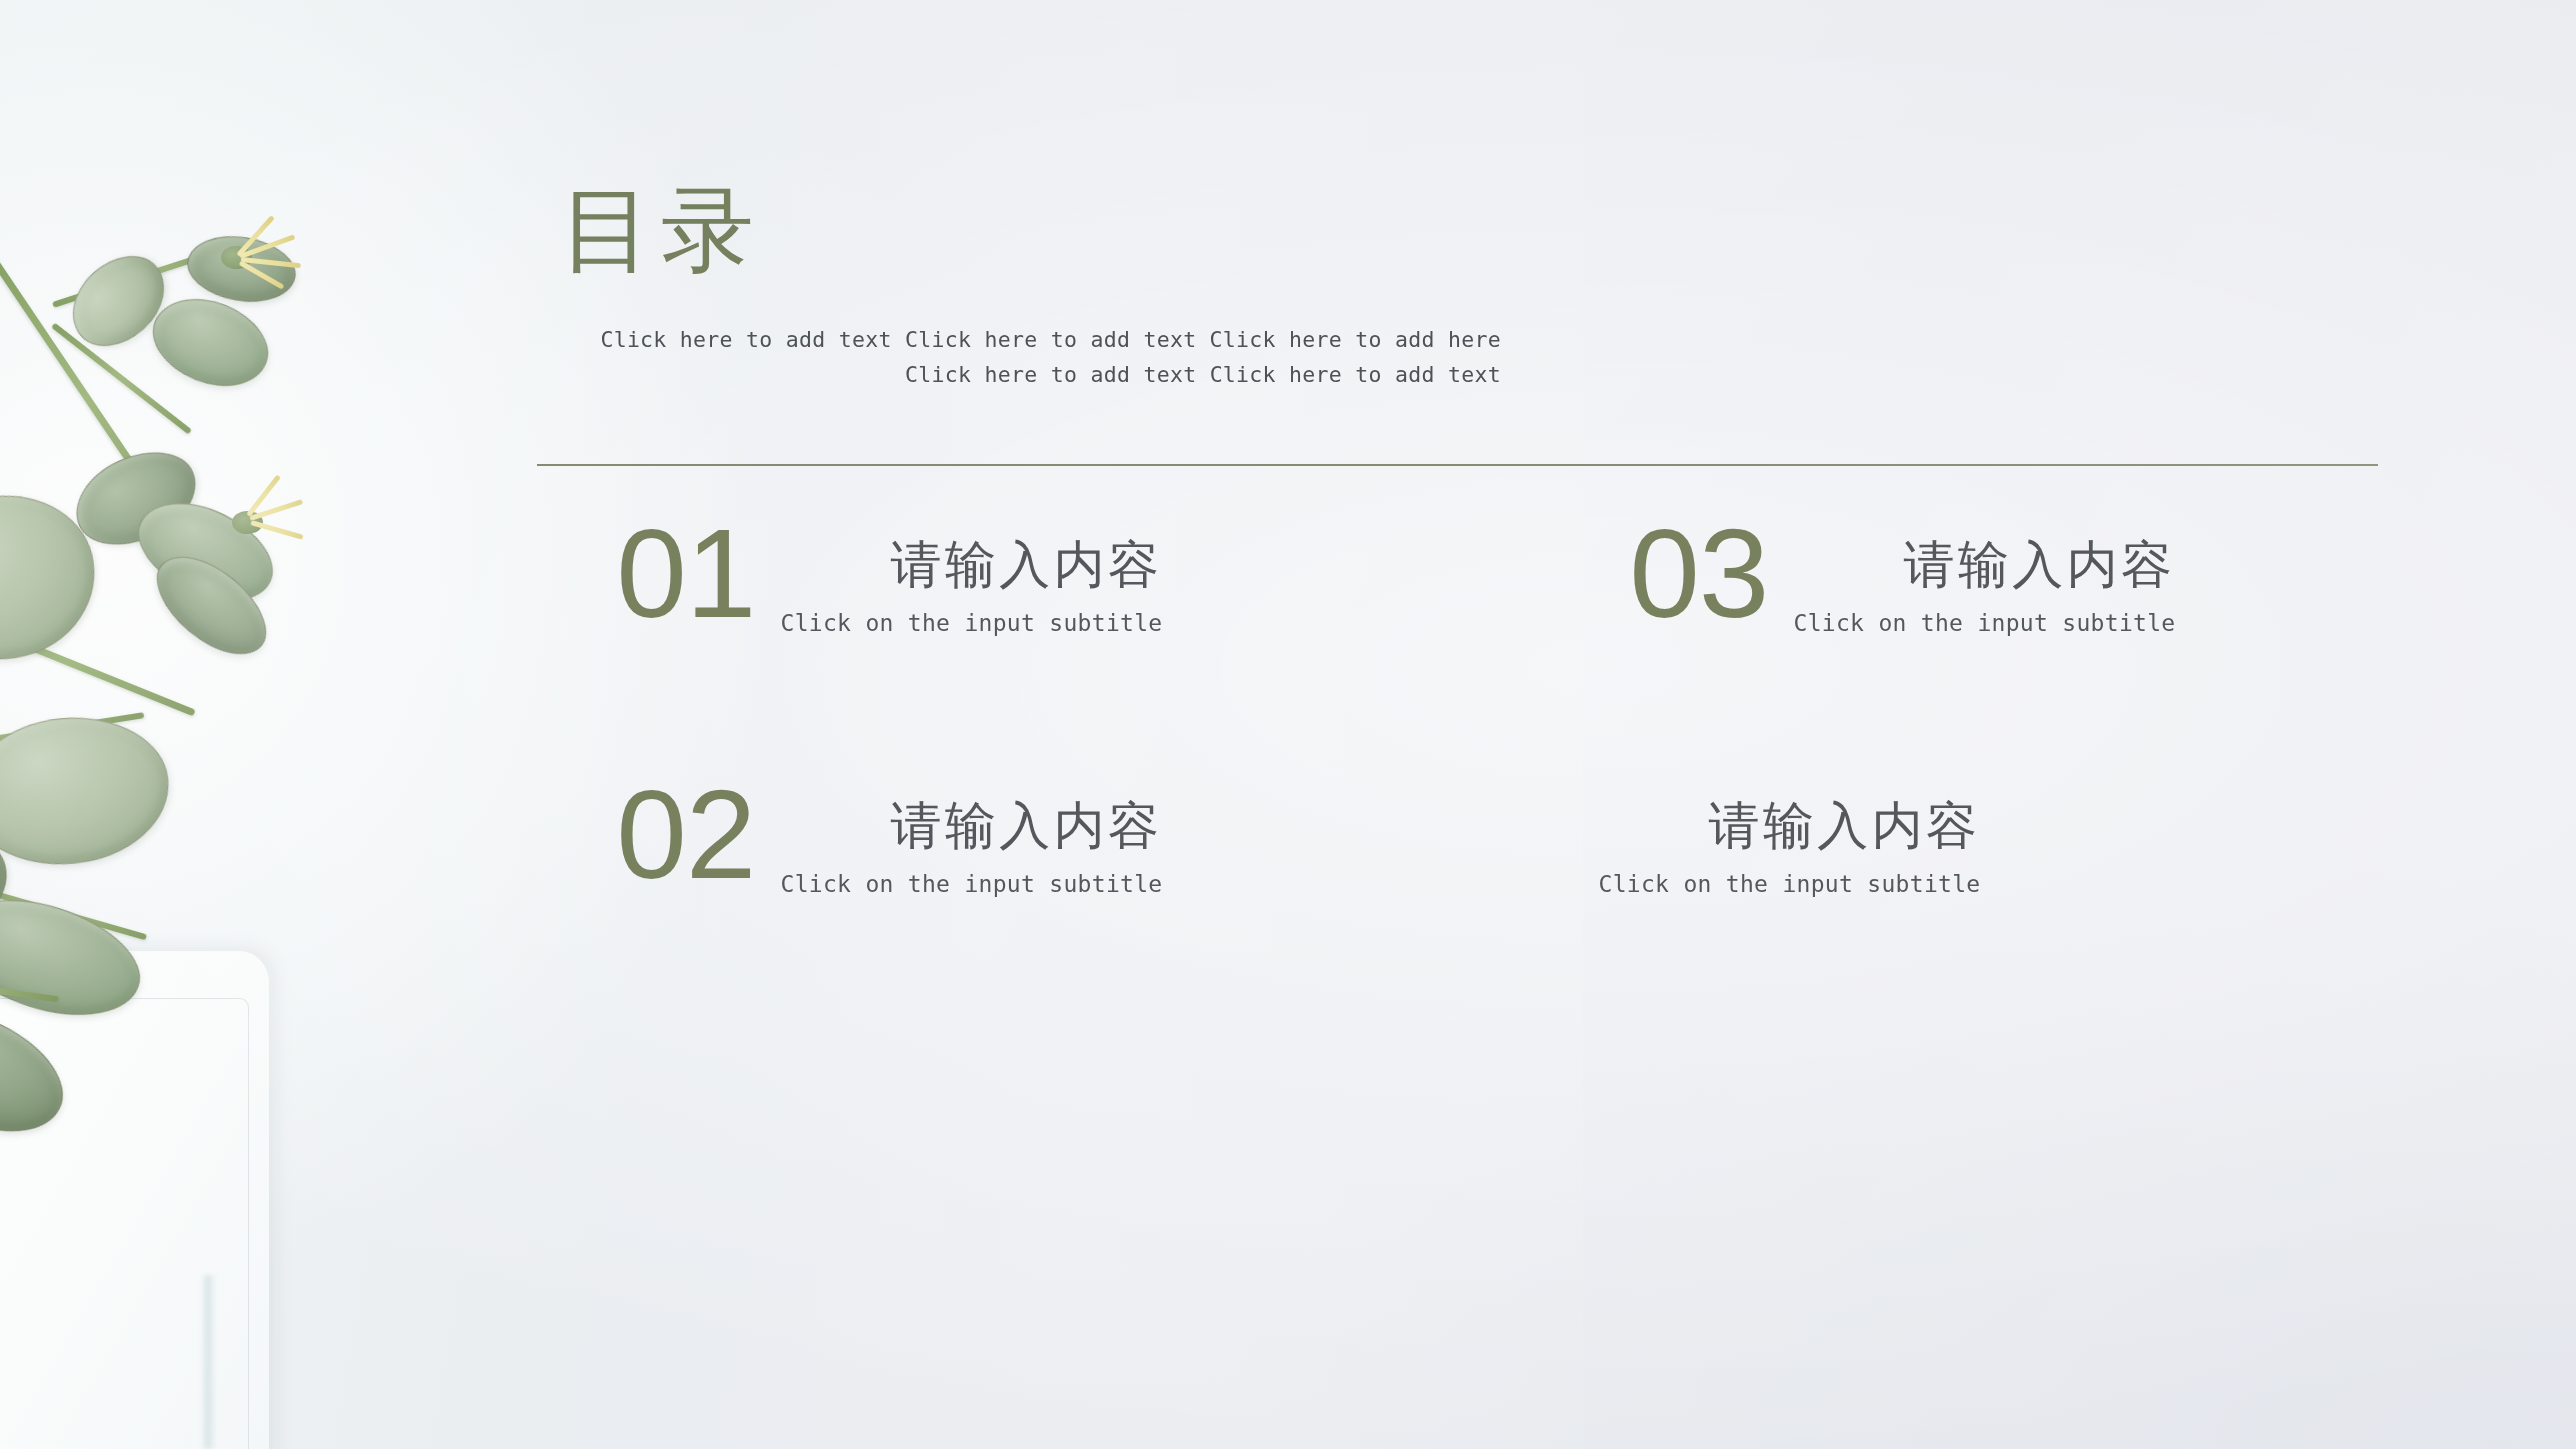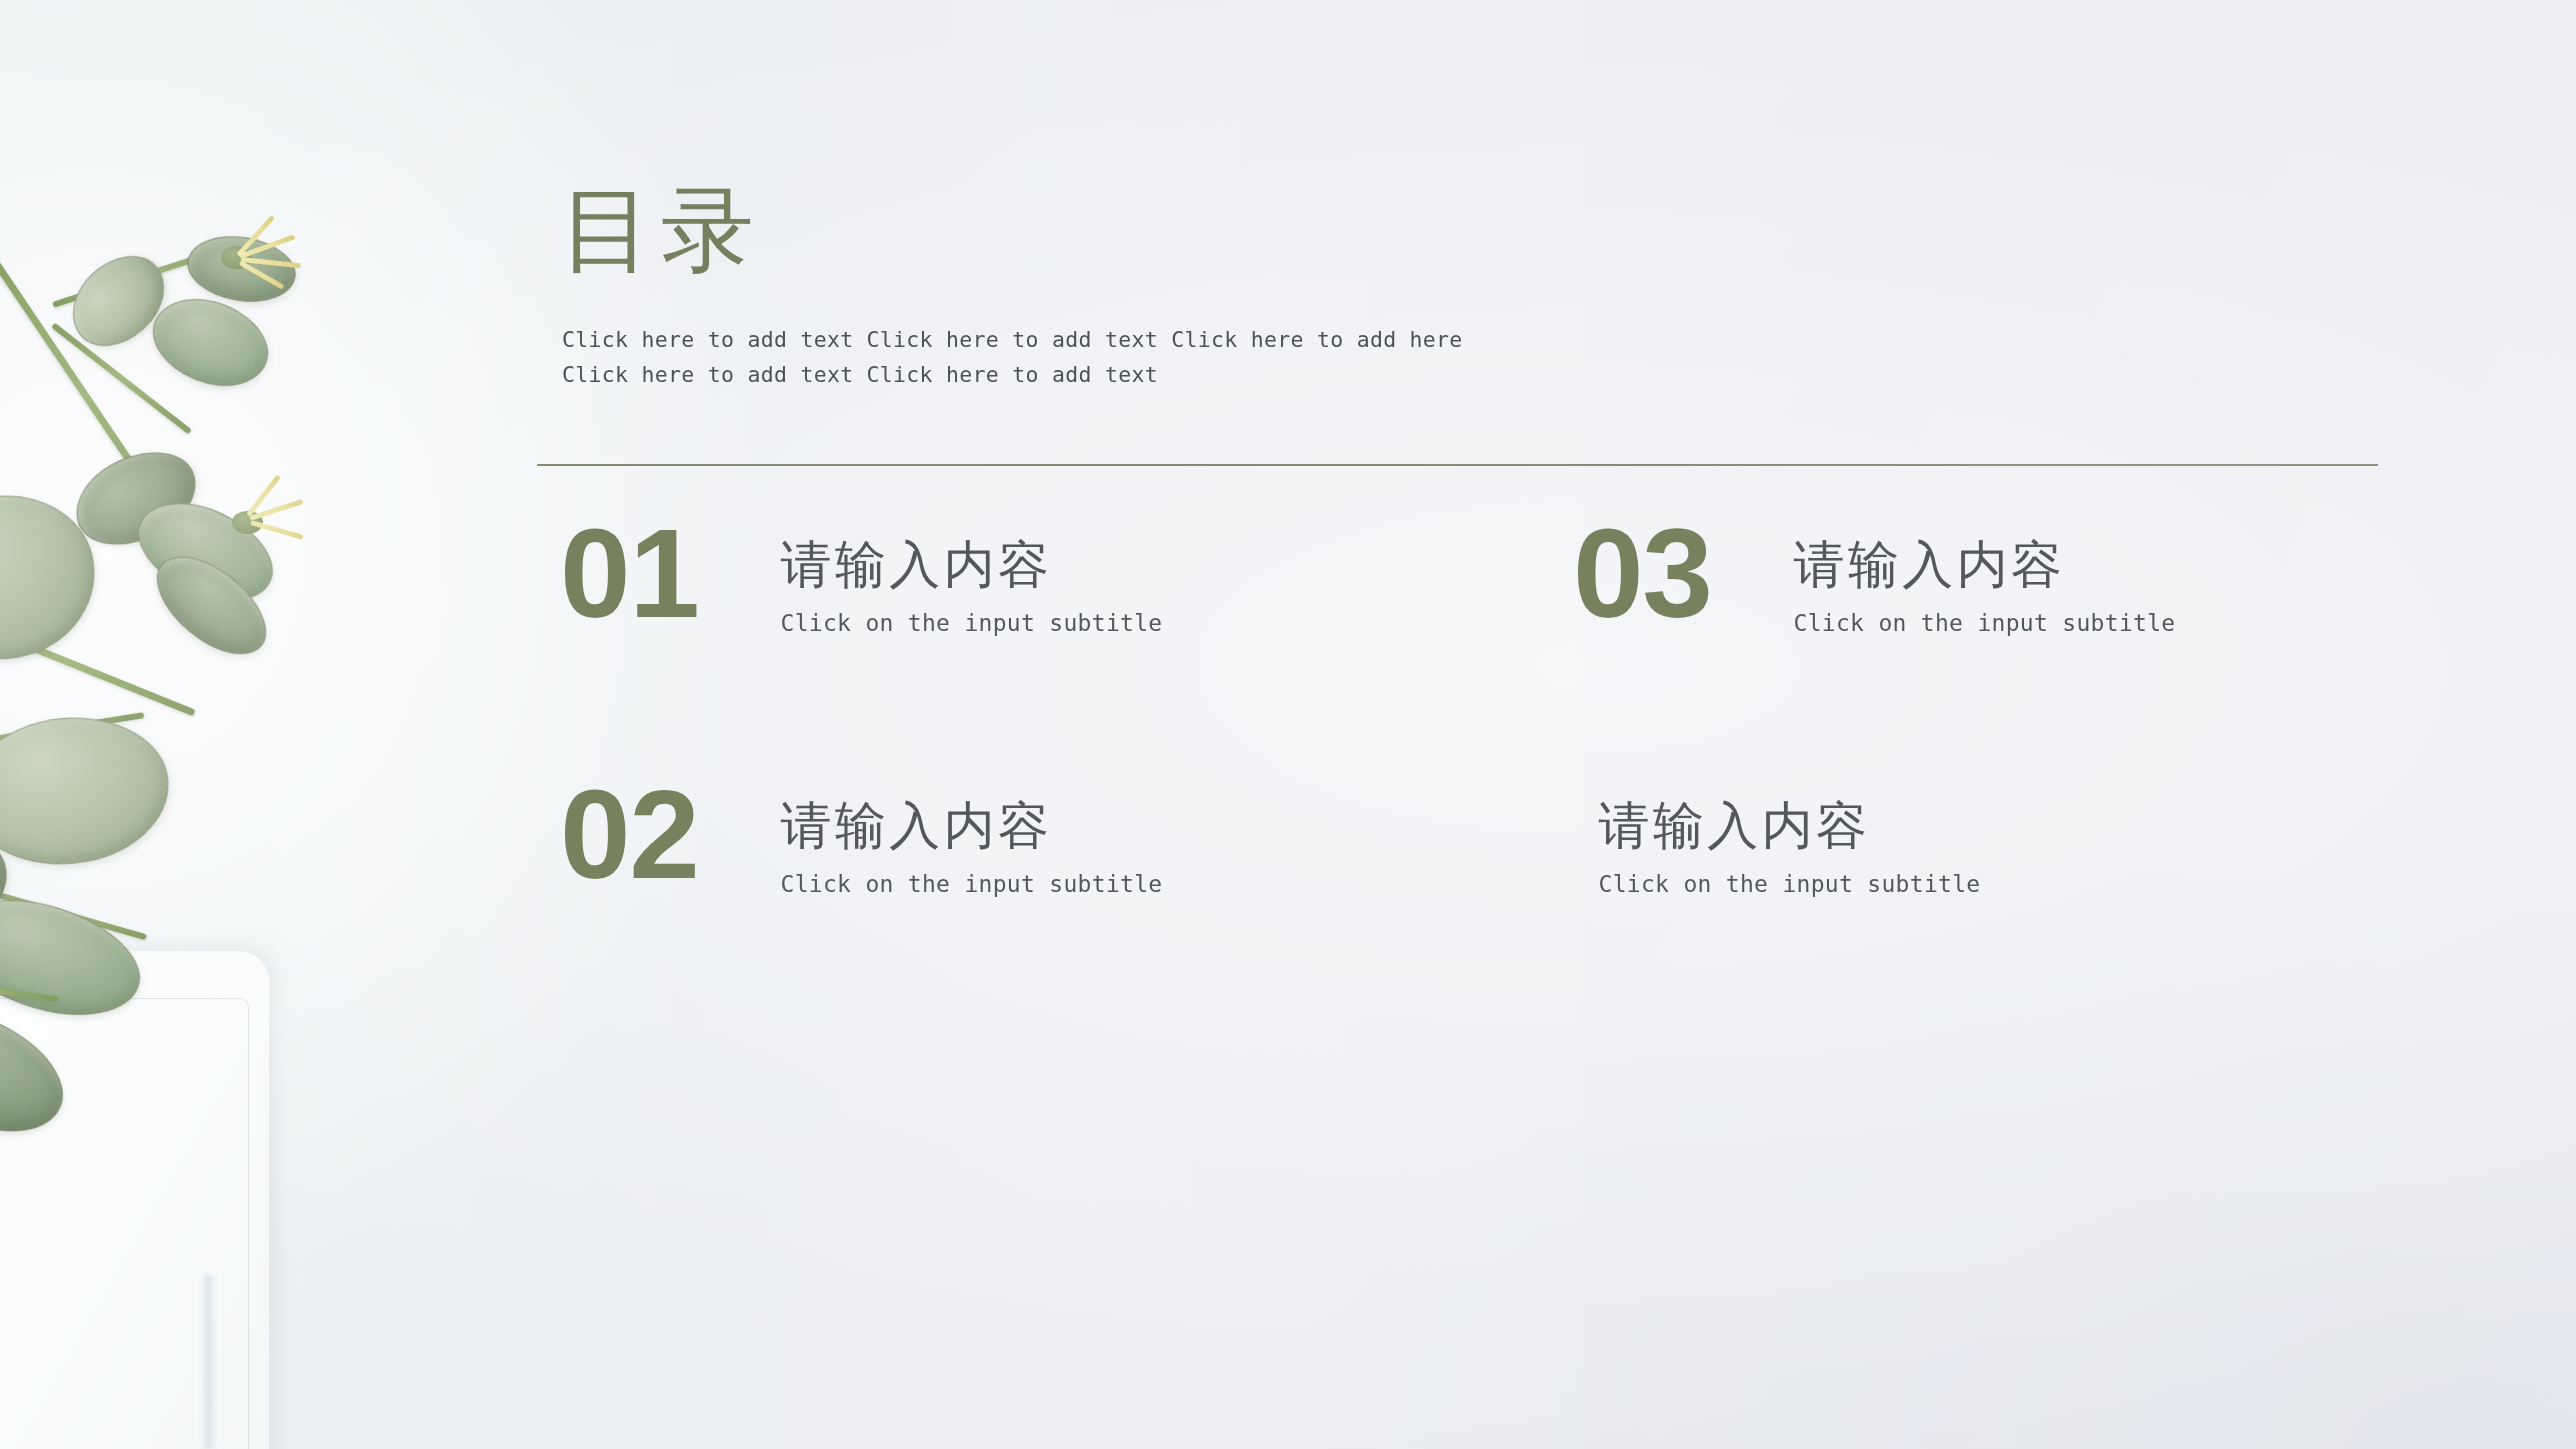--- a/index.html
+++ b/index.html
@@ -136,20 +136,21 @@
     filter: blur(0.3px);
   }
 
   
   .content {
     position: absolute;
     left: 560px;
     top: 0;
     width: 1825px;
     height: 1382px;
+    text-align: right;
   }
 
   .page-title {
     position: absolute;
     left: 0;
     top: 184px;
     font-family: "DejaVu Serif", "Liberation Serif", serif;
     font-size: 93px;
     line-height: 1.0;
     letter-spacing: 8px;
@@ -196,21 +197,21 @@
   .item {
     display: flex;
     align-items: flex-start;
     width: 1013px;
     flex: 0 0 auto;
   }
   .item.right { width: 812px; }
 
   .item-num {
     font-family: "Liberation Sans", "DejaVu Sans", sans-serif;
-    font-weight: 700;
+    font-weight: 400;
     font-size: 127px;
     line-height: 0.92;
     letter-spacing: -1.3px;
     color: #77815e;
     flex: 0 0 auto;
     width: 195px;
     margin-top: -14.8px;
   }
 
   .item-text {

